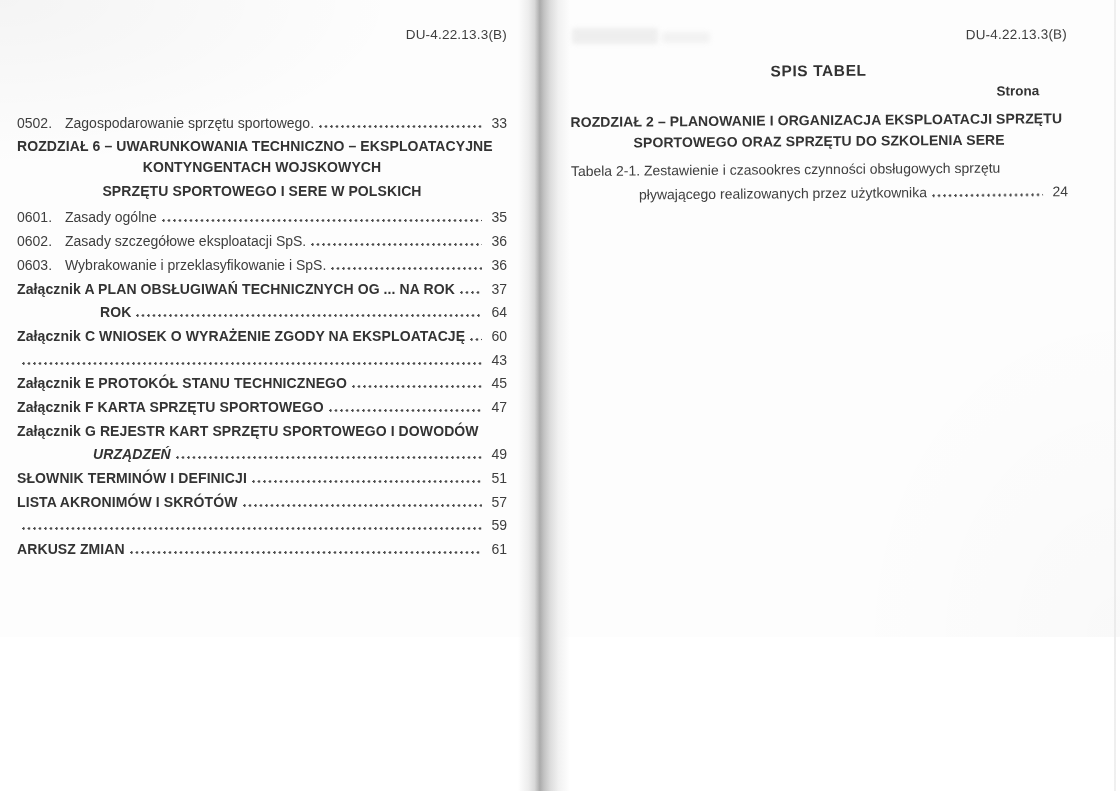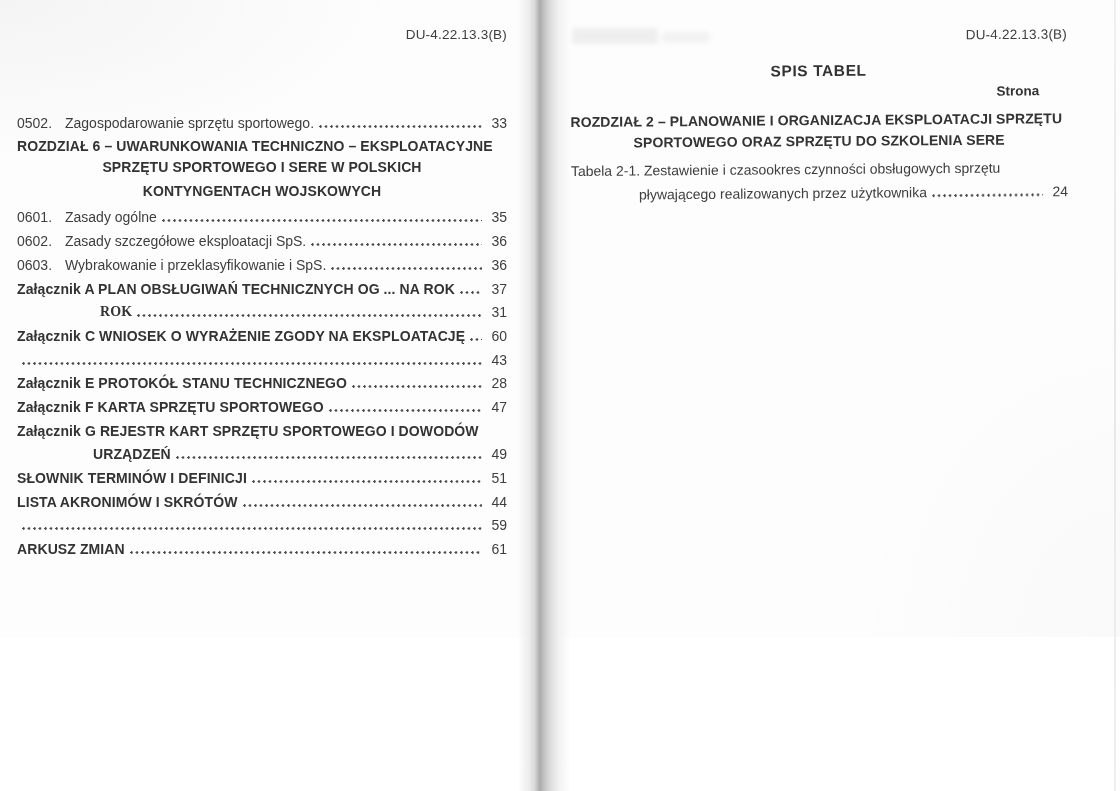--- a/index.html
+++ b/index.html
@@ -131,22 +131,22 @@
     <div class="toc toc-left" id="toc-left">
         <div class="row item">
           <span class="num">0502.</span>
           <span class="text">Zagospodarowanie sprzętu sportowego.</span>
           <span class="leader"></span>
           <span class="pagenum">33</span>
         </div>
         <div class="row chapter">
           <span class="text">ROZDZIAŁ 6 – UWARUNKOWANIA TECHNICZNO – EKSPLOATACYJNE</span>
         </div>
+        <div class="row chapter center"><span class="text">KONTYNGENTACH WOJSKOWYCH</span></div>
         <div class="row chapter center"><span class="text">SPRZĘTU SPORTOWEGO I SERE W POLSKICH</span></div>
-        <div class="row chapter center"><span class="text">KONTYNGENTACH WOJSKOWYCH</span></div>
         <div class="row item">
           <span class="num">0601.</span>
           <span class="text">Zasady ogólne</span>
           <span class="leader"></span>
           <span class="pagenum">35</span>
         </div>
         <div class="row item">
           <span class="num">0602.</span>
           <span class="text">Zasady szczegółowe eksploatacji SpS.</span>
           <span class="leader"></span>
@@ -157,60 +157,60 @@
           <span class="text">Wybrakowanie i przeklasyfikowanie i SpS.</span>
           <span class="leader"></span>
           <span class="pagenum">36</span>
         </div>
         <div class="row bold">
           <span class="text">Załącznik A PLAN OBSŁUGIWAŃ TECHNICZNYCH OG ... NA ROK</span>
           <span class="leader"></span>
           <span class="pagenum">37</span>
         </div>
         <div class="row bold">
-          <span class="text" style="margin-left: 83px; font-family: Liberation Serif, serif;">ROK</span>
-          <span class="leader"></span>
-          <span class="pagenum">31</span>
+          <span class="text" style="margin-left: 83px;">ROK</span>
+          <span class="leader"></span>
+          <span class="pagenum">64</span>
         </div>
         <div class="row bold">
           <span class="text">Załącznik C WNIOSEK O WYRAŻENIE ZGODY NA EKSPLOATACJĘ</span>
           <span class="leader"></span>
           <span class="pagenum">60</span>
         </div>
         <div class="row bold">
           <span class="leader"></span>
           <span class="pagenum">43</span>
         </div>
         <div class="row bold">
           <span class="text">Załącznik E PROTOKÓŁ STANU TECHNICZNEGO</span>
           <span class="leader"></span>
-          <span class="pagenum">28</span>
+          <span class="pagenum">45</span>
         </div>
         <div class="row bold">
           <span class="text">Załącznik F KARTA SPRZĘTU SPORTOWEGO</span>
           <span class="leader"></span>
           <span class="pagenum">47</span>
         </div>
         <div class="row bold">
           <span class="text">Załącznik G REJESTR KART SPRZĘTU SPORTOWEGO I DOWODÓW</span>
         </div>
         <div class="row bold">
-          <span class="text" style="margin-left: 76px;">URZĄDZEŃ</span>
+          <span class="text" style="margin-left: 76px; font-style: italic;">URZĄDZEŃ</span>
           <span class="leader"></span>
           <span class="pagenum">49</span>
         </div>
         <div class="row bold">
           <span class="text">SŁOWNIK TERMINÓW I DEFINICJI</span>
           <span class="leader"></span>
           <span class="pagenum">51</span>
         </div>
         <div class="row bold">
           <span class="text">LISTA AKRONIMÓW I SKRÓTÓW</span>
           <span class="leader"></span>
-          <span class="pagenum">44</span>
+          <span class="pagenum">57</span>
         </div>
         <div class="row bold">
           <span class="leader"></span>
           <span class="pagenum">59</span>
         </div>
         <div class="row bold">
           <span class="text">ARKUSZ ZMIAN</span>
           <span class="leader"></span>
           <span class="pagenum">61</span>
         </div>

